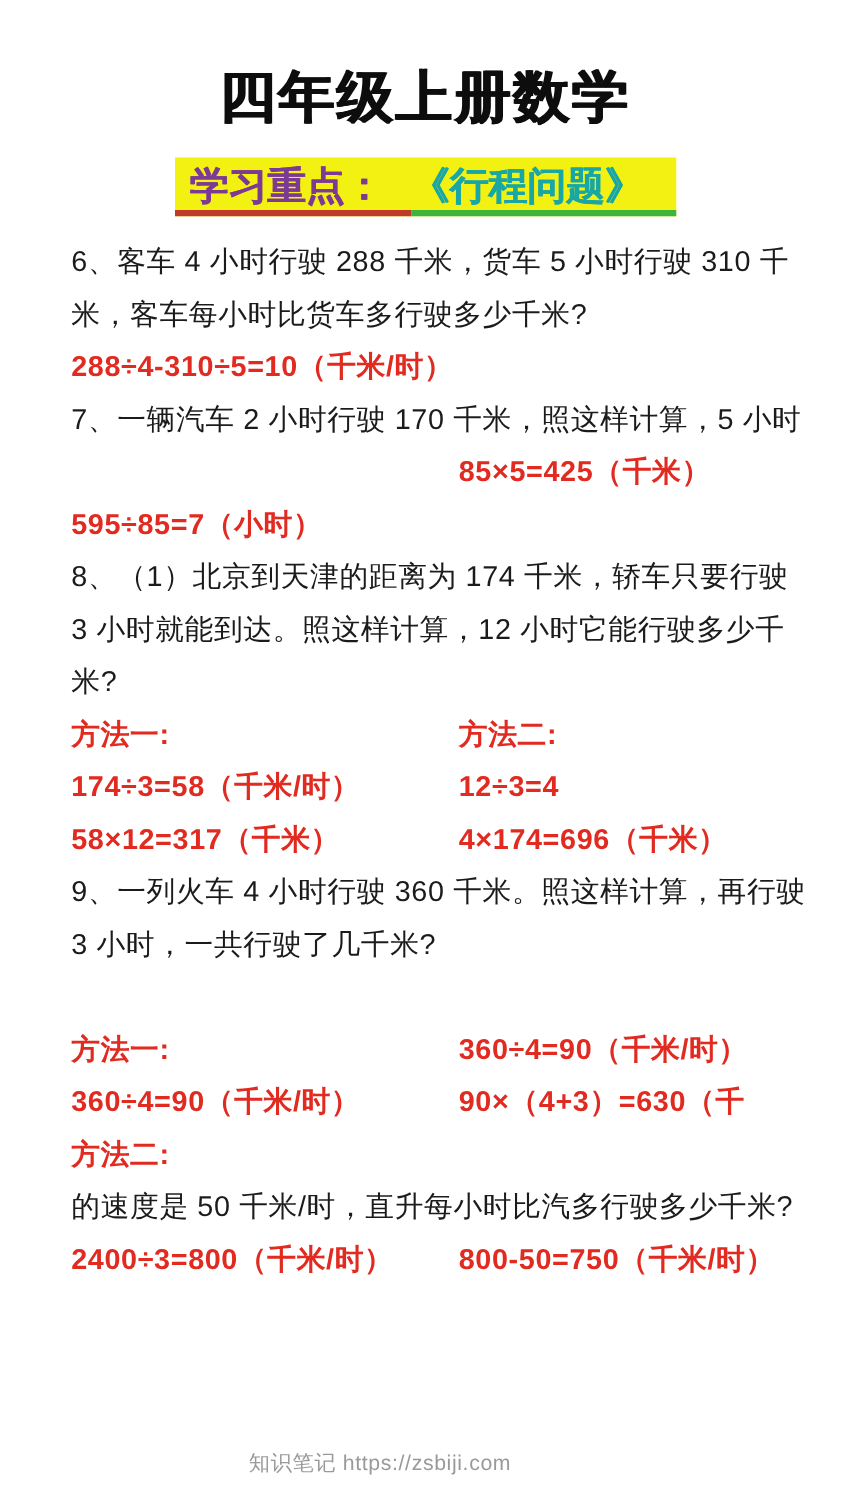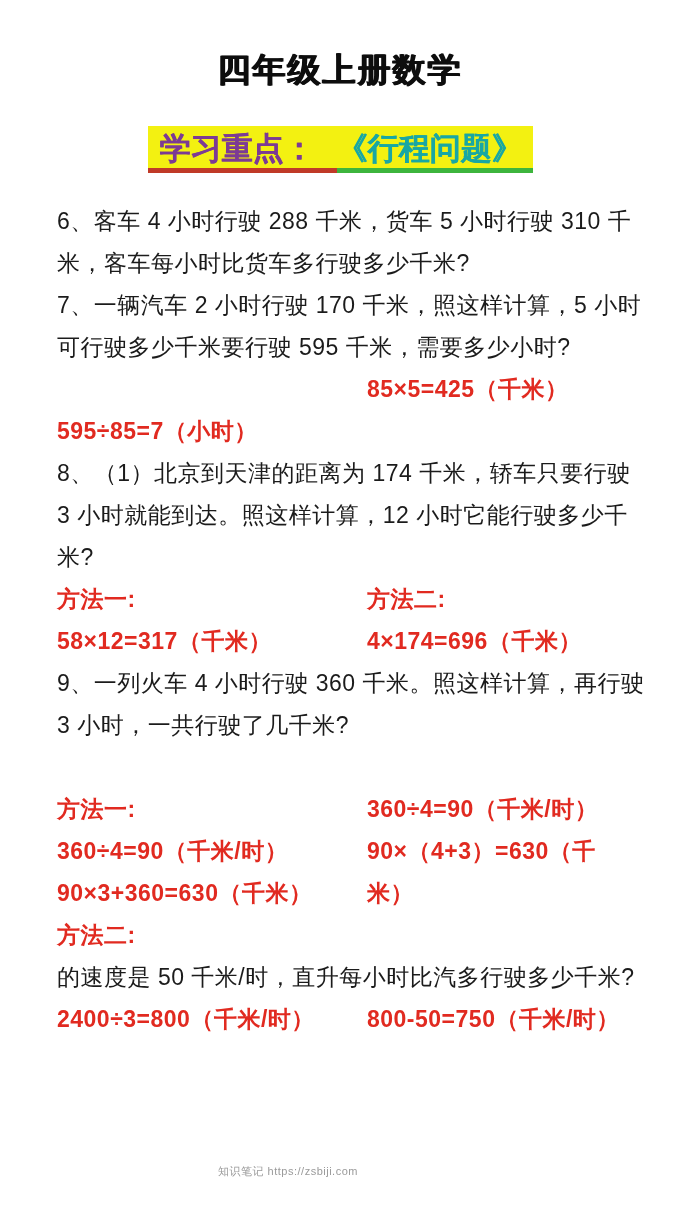--- a/index.html
+++ b/index.html
@@ -16,21 +16,21 @@
     font-family: "Liberation Sans", sans-serif;
   }
 
   
   .title {
     position: absolute;
     top: 48px;
     left: 0;
     width: 680px;
     text-align: center;
-    font-size: 33px;
+    font-size: 45px;
     font-weight: 900;
     letter-spacing: 2px;
     color: #0d0d0d;
     text-shadow: 0.8px 0 0 currentColor, -0.8px 0 0 currentColor;
     white-space: nowrap;
   }
 
   
   .banner-wrap {
     position: absolute;
@@ -55,21 +55,21 @@
   .banner .seg-label {
     color: var(--banner-label, #7c3a94);
     border-bottom: 5px solid var(--underline-label, #c03a28);
     padding-left: 12px;
     padding-right: 22px;
     text-shadow: 0.6px 0 0 currentColor;
   }
   .banner .seg-topic {
     color: var(--banner-topic, #18a7a4);
     border-bottom: 5px solid var(--underline-topic, #3db53d);
-    padding-right: 10px;
+    padding-right: 26px;
     text-shadow: 0.6px 0 0 currentColor;
   }
 
   
   .worksheet {
     position: absolute;
     top: 188px;
     left: 57px;
     width: 580px;
   }
@@ -77,38 +77,38 @@
     position: relative;
     height: 42px;
     line-height: 42px;
     font-size: 23px;
     white-space: nowrap;
     letter-spacing: 0.5px;
   }
   .row.text { color: var(--body-text, #1b1b1b); }
   .row.answer { color: var(--answer-red, #e12a20); font-weight: 600; }
   .row.blank { height: 42px; }
-  .row .cell { display: inline-block; margin-top: 12px; }
+  .row .cell { display: inline-block; }
   .row .c2 {
     position: absolute;
     left: 310px;
     top: 0;
   }
   .row .lbl { font-weight: 800; }
 
   
   .footer {
     position: absolute;
     top: 1150px;
-    left: 0;
+    left: 16px;
     width: 576px;
     height: 42px;
     line-height: 42px;
     text-align: center;
-    font-size: 11px;
+    font-size: 17px;
     color: var(--footer-gray, #9a9a9a);
     letter-spacing: 0.5px;
   }
 </style>
 </head>
 <body>
 
 <div class="page">
 
   <div class="title">四年级上册数学</div>
@@ -116,35 +116,35 @@
   <div class="banner-wrap">
     <div class="banner">
       <span class="seg seg-label">学习重点：</span>
       <span class="seg seg-topic">《行程问题》</span>
     </div>
   </div>
 
   <div class="worksheet">
       <div class="row text"><span class="cell">6、客车 4 小时行驶 288 千米，货车 5 小时行驶 310 千</span></div>
       <div class="row text"><span class="cell">米，客车每小时比货车多行驶多少千米?</span></div>
+      <div class="row answer"><span class="cell">288÷4-310÷5=10（千米/时）</span></div>
       <div class="row text"><span class="cell">7、一辆汽车 2 小时行驶 170 千米，照这样计算，5 小时</span></div>
-      <div class="row text"><span class="cell">可行驶多少千米要行驶 595 千米，需要多少小时?</span></div>
       <div class="row answer"><span class="cell c2">85×5=425（千米）</span></div>
       <div class="row answer"><span class="cell">595÷85=7（小时）</span></div>
       <div class="row text"><span class="cell">8、（1）北京到天津的距离为 174 千米，轿车只要行驶</span></div>
       <div class="row text"><span class="cell">3 小时就能到达。照这样计算，12 小时它能行驶多少千</span></div>
       <div class="row text"><span class="cell">米?</span></div>
       <div class="row answer"><span class="cell lbl">方法一:</span><span class="cell c2 lbl">方法二:</span></div>
+      <div class="row answer"><span class="cell">174÷3=58（千米/时）</span><span class="cell c2">12÷3=4</span></div>
       <div class="row answer"><span class="cell">58×12=317（千米）</span><span class="cell c2">4×174=696（千米）</span></div>
       <div class="row text"><span class="cell">9、一列火车 4 小时行驶 360 千米。照这样计算，再行驶</span></div>
       <div class="row text"><span class="cell">3 小时，一共行驶了几千米?</span></div>
       <div class="row blank"></div>
       <div class="row answer"><span class="cell lbl">方法一:</span><span class="cell c2">360÷4=90（千米/时）</span></div>
       <div class="row answer"><span class="cell">360÷4=90（千米/时）</span><span class="cell c2">90×（4+3）=630（千</span></div>
-      <div class="row answer"><span class="cell">90×3+360=630（千米）</span><span class="cell c2">米）</span></div>
       <div class="row answer"><span class="cell lbl">方法二:</span></div>
       <div class="row text"><span class="cell">的速度是 50 千米/时，直升每小时比汽多行驶多少千米?</span></div>
       <div class="row answer"><span class="cell">2400÷3=800（千米/时）</span><span class="cell c2">800-50=750（千米/时）</span></div>
     </div>
 
   <div class="footer">知识笔记 https://zsbiji.com</div>
 
 </div>
 
 </body></html>

